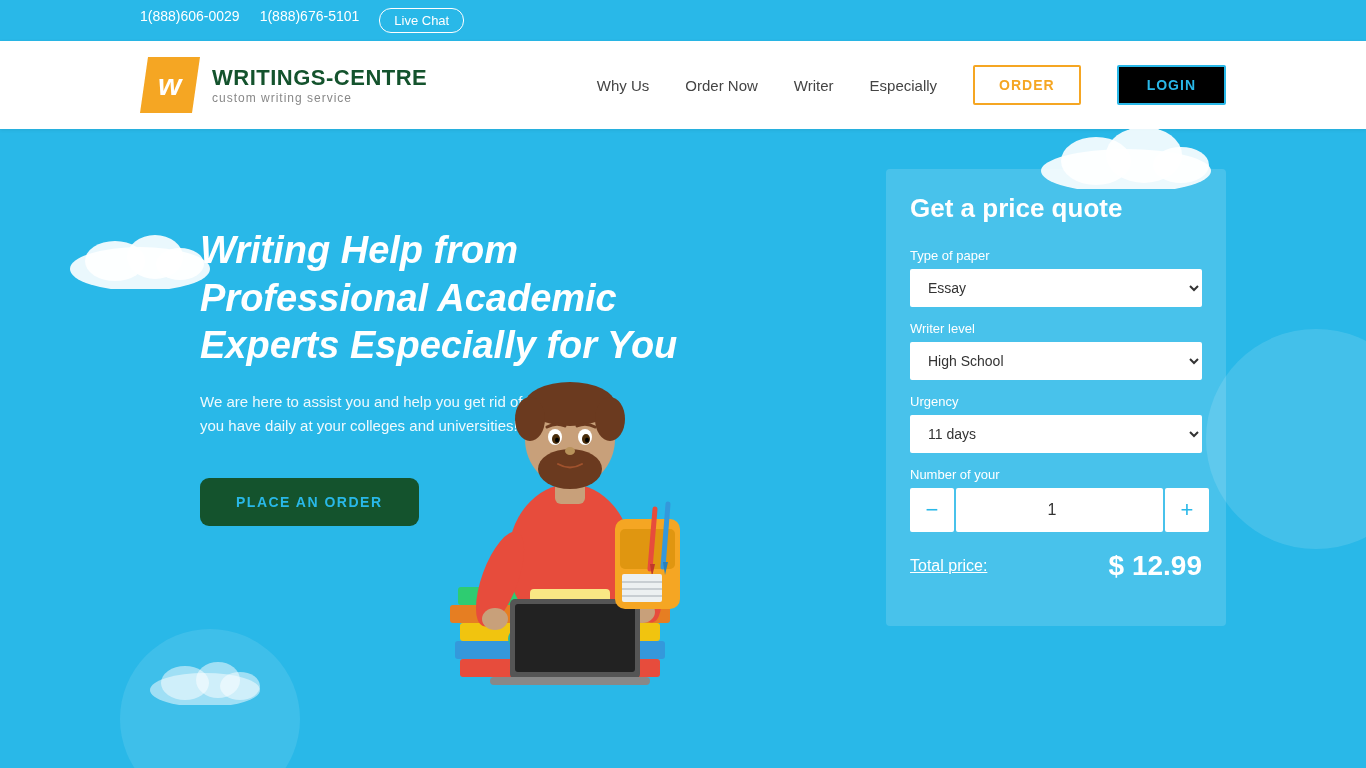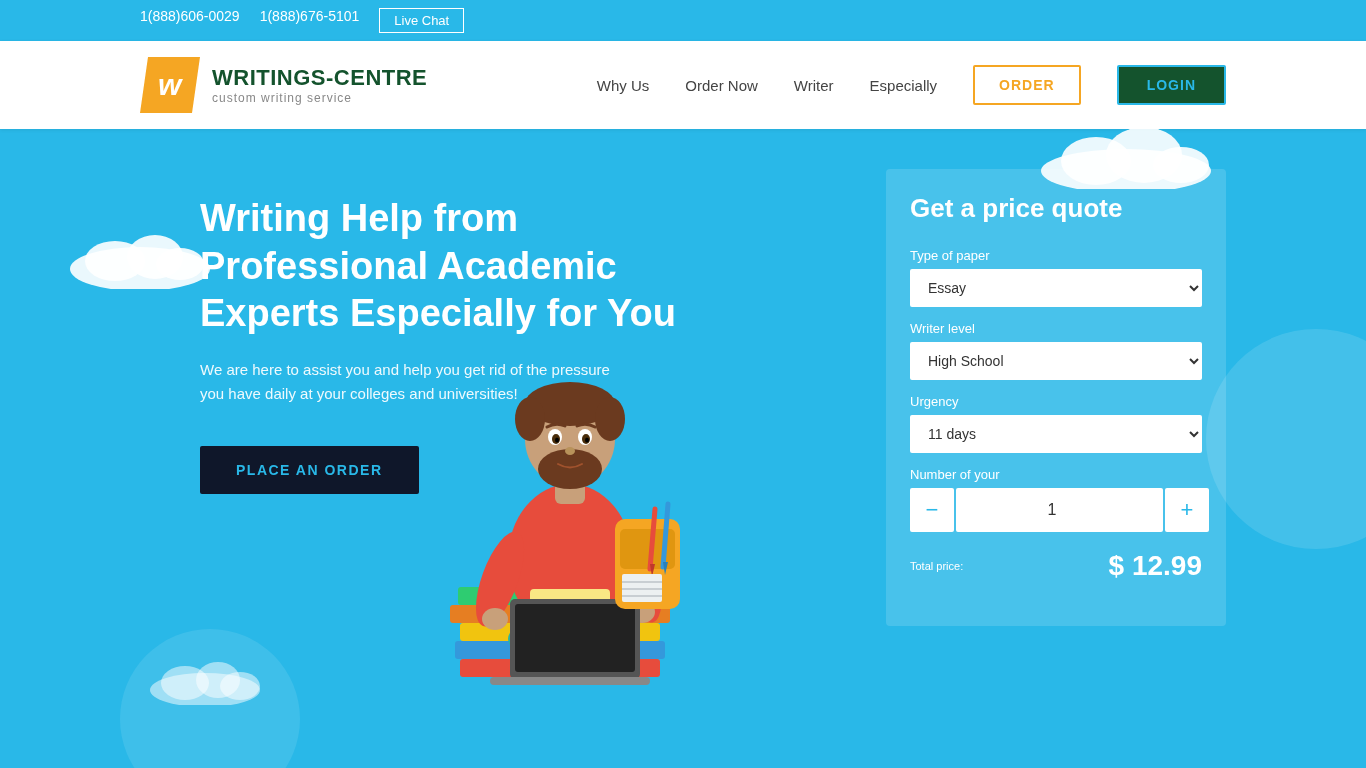--- a/index.html
+++ b/index.html
@@ -15,21 +15,21 @@
       color: white;
       font-size: 14px;
     }
     .topbar .live-chat-btn {
       border: 1.5px solid white;
       background: transparent;
       color: white;
       padding: 4px 14px;
       cursor: pointer;
       font-size: 13px;
-      border-radius: 0;
+      border-radius: 12px;
     }
 
     
     .header {
       background: white;
       display: flex;
       align-items: center;
       justify-content: space-between;
       padding: 0 140px;
       height: 88px;
@@ -74,21 +74,21 @@
       padding: 10px 24px;
       font-size: 14px;
       font-weight: 700;
       cursor: pointer;
       letter-spacing: 1px;
       border-radius: 2px;
     }
     .login-btn {
       border: 2px solid #29b8e8;
       color: #29b8e8;
-      background: #14532d;
+      background: #000000;
       padding: 10px 28px;
       font-size: 14px;
       font-weight: 700;
       cursor: pointer;
       letter-spacing: 1px;
       border-radius: 2px;
     }
 
     
     .main {
@@ -115,29 +115,29 @@
       margin-bottom: 20px;
     }
     .hero-subtitle {
       font-size: 15px;
       color: rgba(255,255,255,0.92);
       max-width: 420px;
       line-height: 1.6;
       margin-bottom: 40px;
     }
     .place-order-btn {
-      background: #0f172a;
+      background: #14532d;
       color: #29b8e8;
       border: none;
       padding: 16px 36px;
       font-size: 14px;
       font-weight: 700;
       letter-spacing: 1.5px;
       cursor: pointer;
-      border-radius: 2px;
+      border-radius: 9px;
     }
 
     
     .right-content {
       width: 340px;
       position: relative;
       z-index: 3;
       flex-shrink: 0;
     }
     .price-quote-card {
@@ -204,22 +204,23 @@
       margin: 0 2px;
       border-radius: 2px;
     }
     .total-row {
       display: flex;
       align-items: center;
       justify-content: space-between;
       margin-bottom: 16px;
     }
     .total-label {
-      font-size: 11px;
-      color: white;
+      font-size: 16px;
+      color: white;
+      text-decoration: underline;
     }
     .total-price {
       font-size: 28px;
       font-weight: 700;
       color: white;
     }
     .continue-btn {
       width: 100%;
       background: #f5a623;
       color: white;
@@ -294,21 +295,21 @@
     
     <div style="position:absolute; left:-80px; top:60px; z-index:1;">
       <svg width="160" height="70" viewBox="0 0 160 70">
         <ellipse cx="80" cy="50" rx="70" ry="22" fill="white" opacity="0.9"></ellipse>
         <ellipse cx="55" cy="42" rx="30" ry="20" fill="white" opacity="0.9"></ellipse>
         <ellipse cx="95" cy="38" rx="28" ry="22" fill="white" opacity="0.9"></ellipse>
         <ellipse cx="120" cy="45" rx="24" ry="16" fill="white" opacity="0.9"></ellipse>
       </svg>
     </div>
 
-    <h1 class="hero-title" style="margin-top:16px; margin-left:60px;">Writing Help from Professional Academic Experts Especially for You</h1>
+    <h1 class="hero-title" style="margin-top:48px; margin-left:60px;font-style:italic;">Writing Help from Professional Academic Experts Especially for You</h1>
     <p class="hero-subtitle" style="margin-left:60px;">We are here to assist you and help you get rid of the pressure you have daily at your colleges and universities!</p>
     <button class="place-order-btn" style="margin-left:60px;">PLACE AN ORDER</button>
 
     
     <div style="position:absolute; left:0; bottom:60px; z-index:1;">
       <svg width="130" height="55" viewBox="0 0 130 55">
         <ellipse cx="65" cy="40" rx="55" ry="17" fill="rgba(255,255,255,0.5)"></ellipse>
         <ellipse cx="45" cy="33" rx="24" ry="17" fill="rgba(255,255,255,0.5)"></ellipse>
         <ellipse cx="78" cy="30" rx="22" ry="18" fill="rgba(255,255,255,0.5)"></ellipse>
         <ellipse cx="100" cy="36" rx="20" ry="14" fill="rgba(255,255,255,0.5)"></ellipse>

